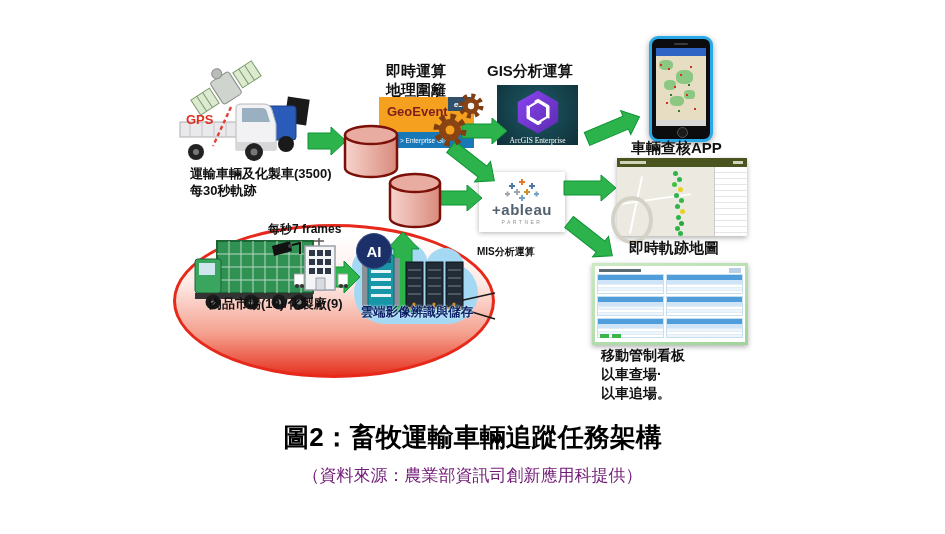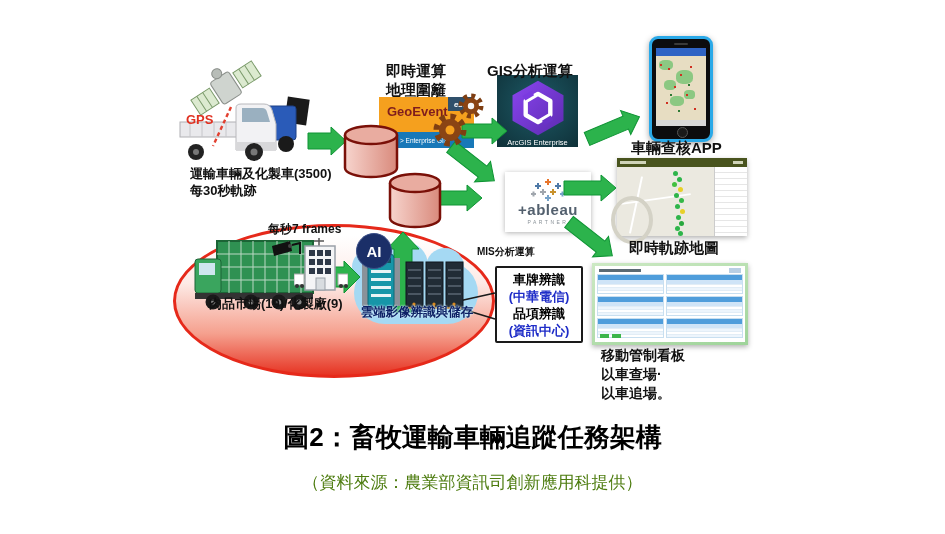--- a/index.html
+++ b/index.html
@@ -14,27 +14,27 @@
 
   
   .geoevent{left:379px;top:97px;width:95px;height:51px;background:#f5a01e;z-index:2;}
   .geoevent .ge-title{position:absolute;left:8px;top:7px;color:#7f1d1d;font-size:13px;font-weight:600;}
   .geoevent .ge-badge{position:absolute;right:0;top:0;width:26px;height:14px;background:#30506b;color:#fff;
                       font-size:8px;font-style:italic;font-weight:700;display:flex;align-items:center;justify-content:center;}
   .geoevent .ge-strip{position:absolute;left:0;bottom:0;width:100%;height:16px;background:#1878b8;color:#fff;
                       font-size:6.5px;display:flex;align-items:center;padding-left:8px;box-sizing:border-box;}
 
   
-  .arcgis{left:497px;top:75px;width:81px;height:72px;background:radial-gradient(circle at 50% 40%,#1d5a66,#0f3038);
-          z-index:2;display:flex;flex-direction:column;align-items:center;}
+  .arcgis{left:497px;top:85px;width:81px;height:60px;background:radial-gradient(circle at 50% 40%,#1d5a66,#0f3038);
+          z-index:2;display:flex;flex-direction:column;align-items:center;font-family:Liberation Serif, serif;}
   .arcgis .ag-label{color:#fff;font-size:7.5px;margin-top:1px;}
 
   
   .tableau{left:479px;top:172px;width:86px;height:60px;background:#fff;z-index:2;
-           box-shadow:0 1px 5px rgba(0,0,0,.3);display:flex;flex-direction:column;align-items:center;justify-content:center;margin-left:26px;}
+           box-shadow:0 1px 5px rgba(0,0,0,.3);display:flex;flex-direction:column;align-items:center;justify-content:center;}
   .tableau .tb-word{font-size:15px;font-weight:700;color:#53606e;letter-spacing:.5px;line-height:14px;}
   .tableau .tb-sub{font-size:5px;color:#8a9298;letter-spacing:2.5px;margin-top:2px;}
 
   
   .phone{left:649px;top:36px;width:58px;height:100px;background:#0c0c0e;border:3px solid #2aa9e8;border-radius:9px;
          z-index:2;box-shadow:0 2px 6px rgba(0,0,0,.35);}
   .phone .spk{position:absolute;left:50%;top:4px;width:14px;height:2px;margin-left:-7px;background:#3a3a3a;border-radius:2px;}
   .phone .scr{position:absolute;left:4px;top:9px;right:4px;bottom:13px;background:#e7ddc2;overflow:hidden;}
   .phone .hdr{position:absolute;left:0;top:0;width:100%;height:8px;background:#2f63c4;}
   .phone .blob{position:absolute;background:#8cc882;border-radius:40%;}
@@ -84,21 +84,21 @@
   .cloud .c3{left:72px;top:-14px;width:38px;height:38px;}
 
   .ai{left:356px;top:233px;width:34px;height:34px;border-radius:50%;background:#1b2f68;color:#fff;z-index:4;
       display:flex;align-items:center;justify-content:center;font-weight:800;font-size:15px;border:1px solid #3a4f88;}
 
   .cloud-lbl{left:354px;top:304px;width:126px;text-align:center;font-size:12.5px;color:#0d2166;
              text-shadow:0 0 2px #cdeaf8,0 0 2px #cdeaf8;}
 
   .caption-wrap{left:0;top:420px;width:945px;text-align:center;z-index:6;}
   .cap-title{font-size:26px;font-weight:800;color:#000000;}
-  .cap-src{font-size:17px;color:#4d7c0f;margin-top:16px;}
+  .cap-src{font-size:17px;color:#701a75;margin-top:9px;}
 </style>
 </head>
 <body>
 
 <div class="stage">
 
   <div class="abs ellipse"></div>
 
   <svg class="abs" style="left:184px;top:54px;z-index:2" width="82" height="74" viewBox="0 0 82 74">
     <g transform="translate(42,34) rotate(-33)">
@@ -325,26 +325,20 @@
             <div class="ps"></div>
             <div class="pr alt"></div>
             <div class="pr"></div>
             <div class="pr alt"></div>
           </div>
       </div>
       <i class="chip"></i>
     </div>
   </div>
 
-  <div class="abs recog">
-    <span>車牌辨識</span>
-    <span class="blue">(中華電信)</span>
-    <span>品項辨識</span>
-    <span class="blue">(資訊中心)</span>
-  </div>
 
   <div class="abs cloud">
     <i class="c1"></i>
       <i class="c2"></i>
       <i class="c3"></i>
   </div>
   <svg class="abs" style="left:362px;top:248px;z-index:4" width="104" height="64" viewBox="0 0 104 64">
     <rect x="0" y="10" width="8" height="48" fill="#8a9299"></rect>
     <rect x="30" y="10" width="8" height="48" fill="#8a9299"></rect>
     <rect x="6" y="6" width="26" height="54" rx="4" fill="#1796a8" stroke="#0e6a78"></rect>

